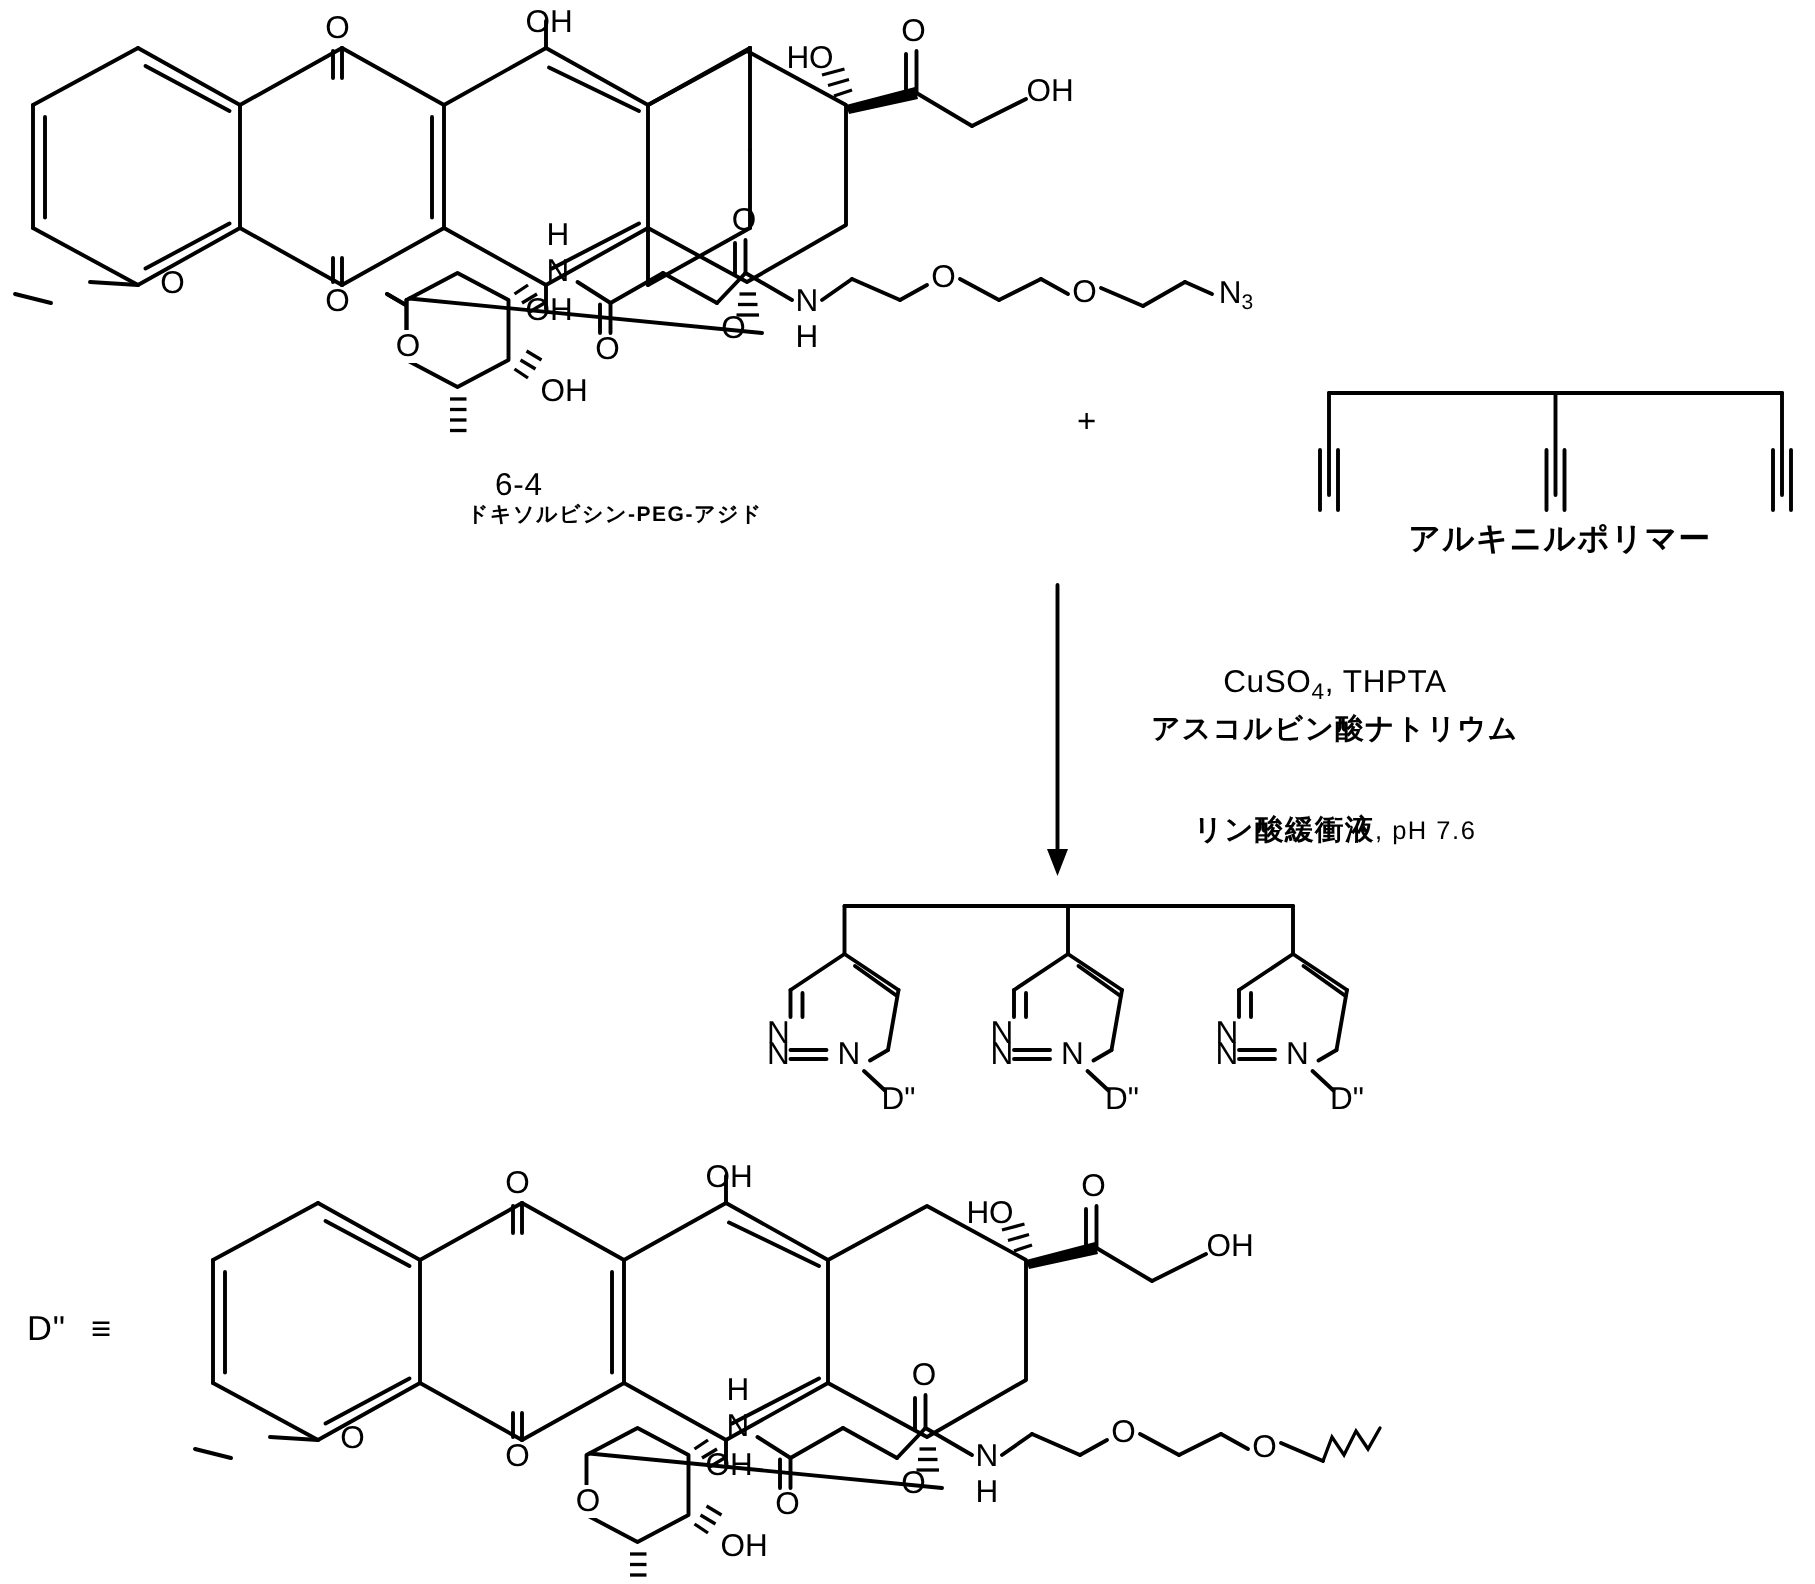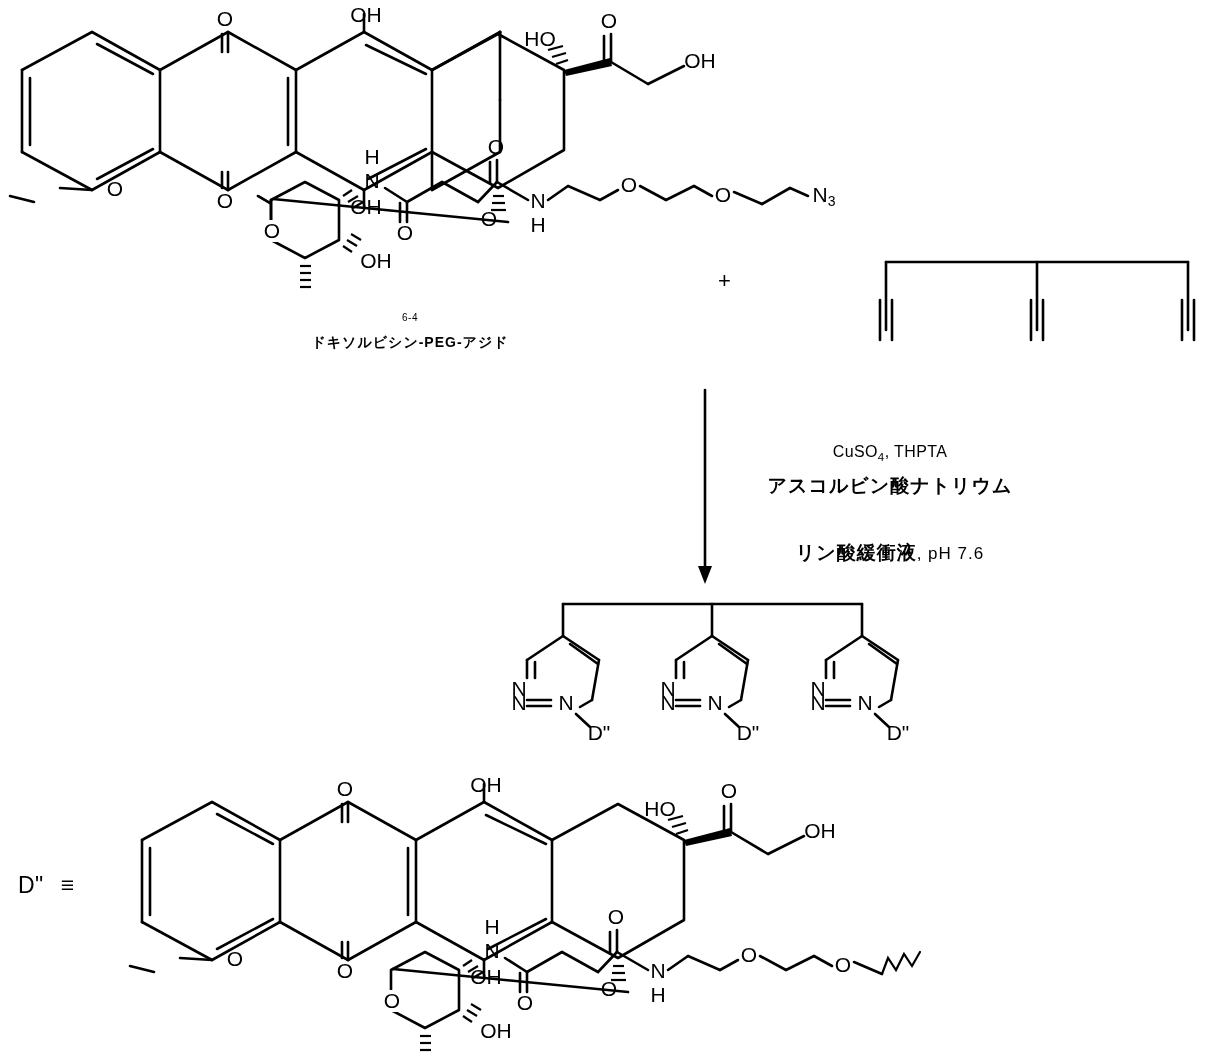--- a/index.html
+++ b/index.html
@@ -57,41 +57,40 @@
   .hash {
     stroke: #000000;
     stroke-width: 2.2;
     stroke-linecap: butt;
   }
   .txt {
     position: absolute;
     white-space: nowrap;
   }
   .label-compound-num {
-    font-size: 10px;
-    text-align: center;
+    font-size: 21px;
     letter-spacing: 0.5px;
   }
   .label-compound-name {
     font-size: 14px;
     font-weight: bold;
     text-align: center;
     letter-spacing: 1px;
   }
   .label-polymer-name {
     font-size: 21px;
     font-weight: bold;
     text-align: center;
     letter-spacing: 1px;
   }
   .label-plus {
     font-size: 22px;
   }
   .cond-line {
-    font-size: 16px;
+    font-size: 21px;
     text-align: center;
     letter-spacing: 0.4px;
   }
   .cond-line.jp {
     font-size: 19px;
     font-weight: bold;
     letter-spacing: 1px;
   }
   .label-dprime {
     font-size: 23px;
@@ -498,20 +497,21 @@
     </g>
 
   </svg>
 
   <div class="txt label-compound-num" style="left:330px; top:312px; width:160px;">6-4</div>
 
   <div class="txt label-compound-name" style="left:230px; top:334px; width:360px;">ドキソルビシン-PEG-アジド</div>
 
   <div class="txt label-plus" style="left:718px; top:268px;">+</div>
 
+  <div class="txt label-polymer-name" style="left:910px; top:345px; width:260px;">アルキニルポリマー</div>
 
   <div class="txt cond-line" style="left:725px; top:443px; width:330px;" id="cond0">CuSO<sub>4</sub>, THPTA</div>
   <div class="txt cond-line jp" style="left:700px; top:473px; width:380px;" id="cond1">アスコルビン酸ナトリウム</div>
   <div class="txt cond-line jp" style="left:700px; top:500px; width:380px;margin-top:40px;" id="cond2">リン酸緩衝液<span style="font-weight:normal;font-size:17px">, pH 7.6</span></div>
 
   <div class="txt label-dprime" style="left:18px; top:872px;">
     <span>D"</span>
     <span style="margin-left:10px">≡</span>
   </div>
 

